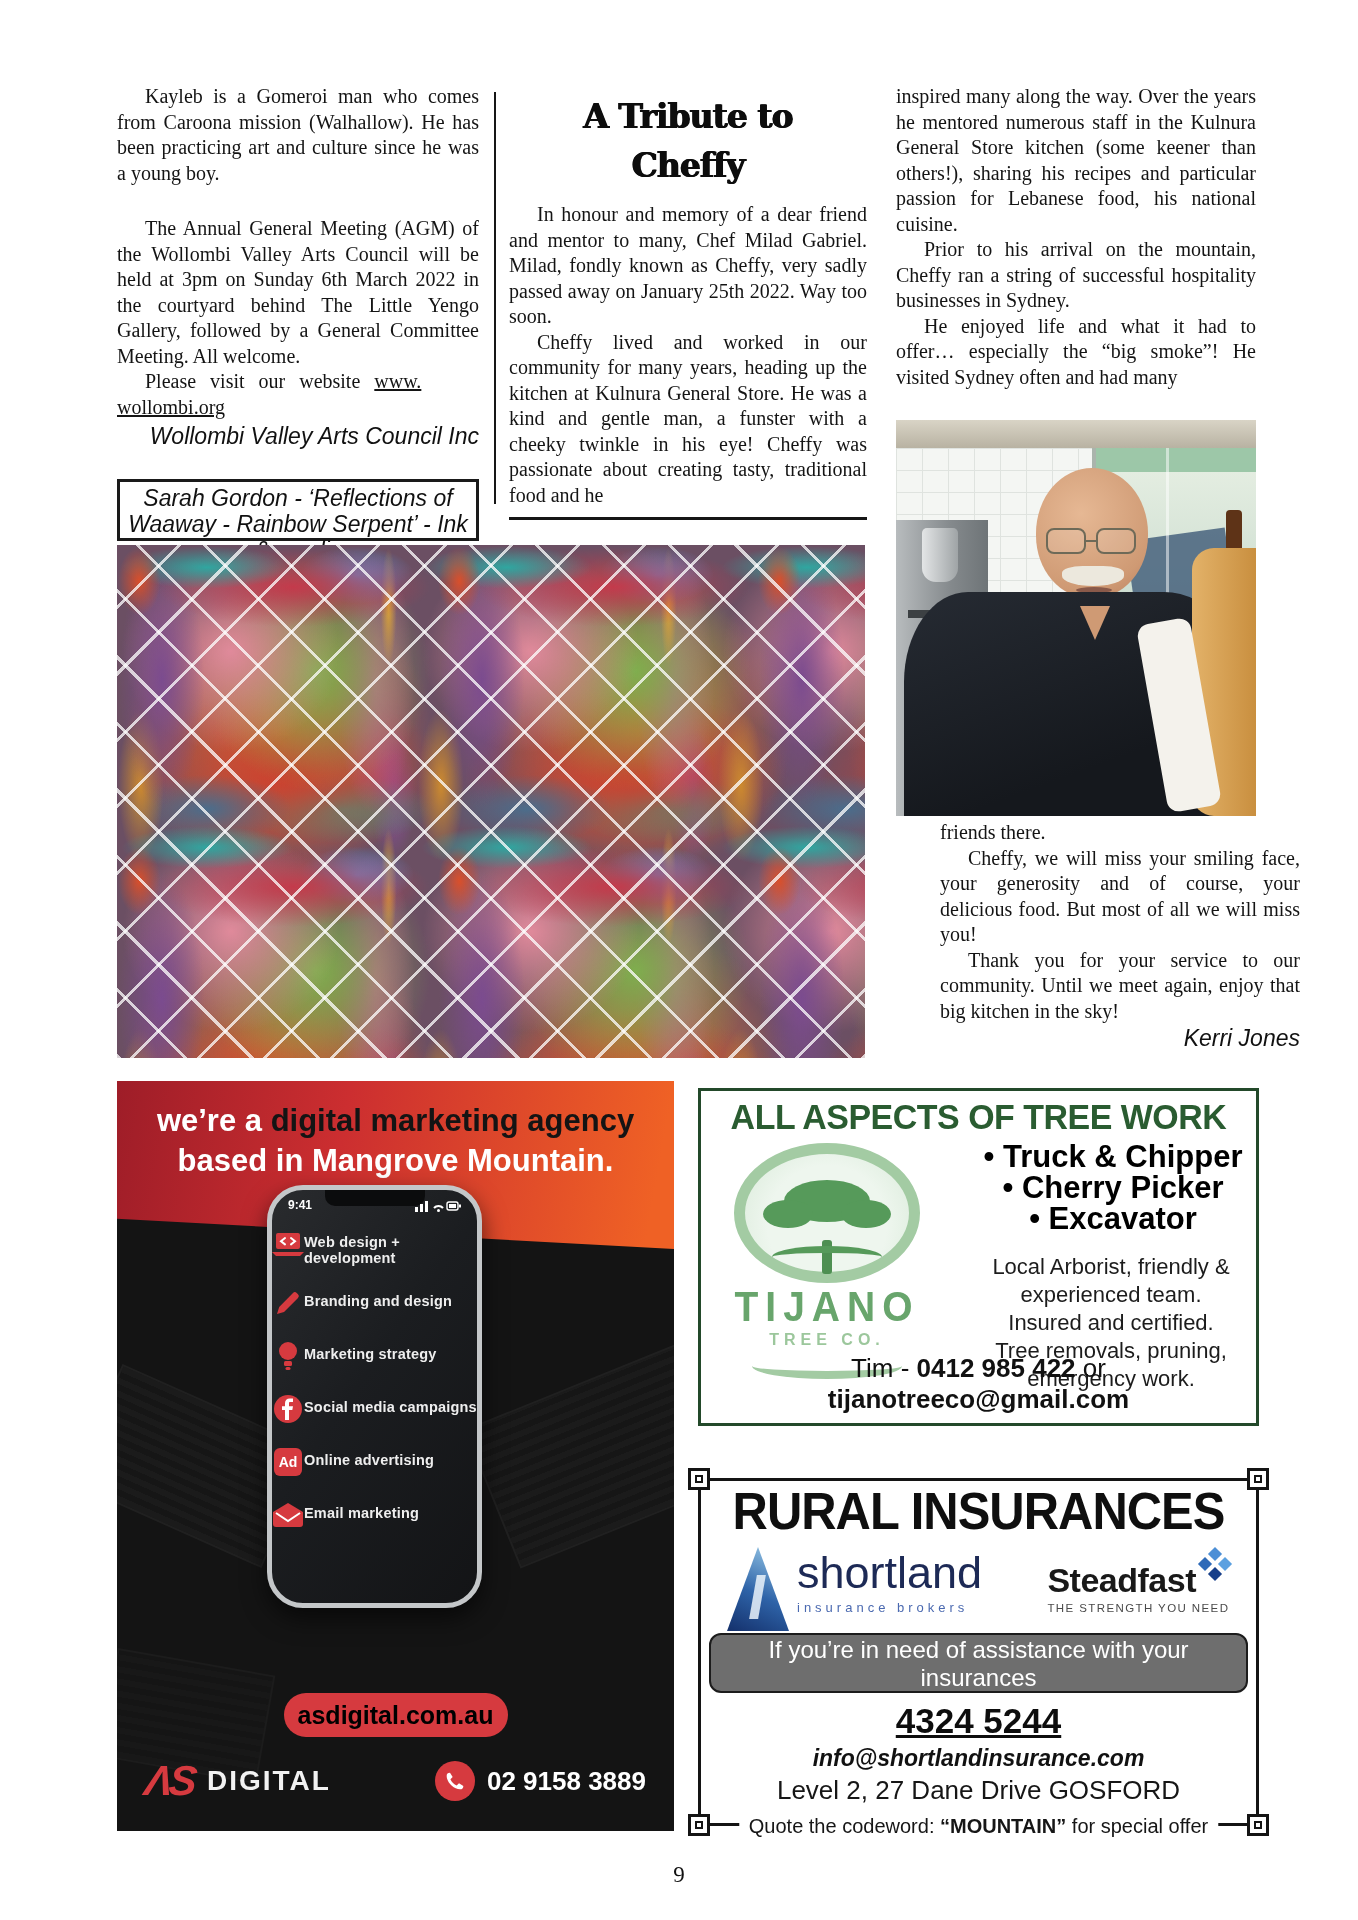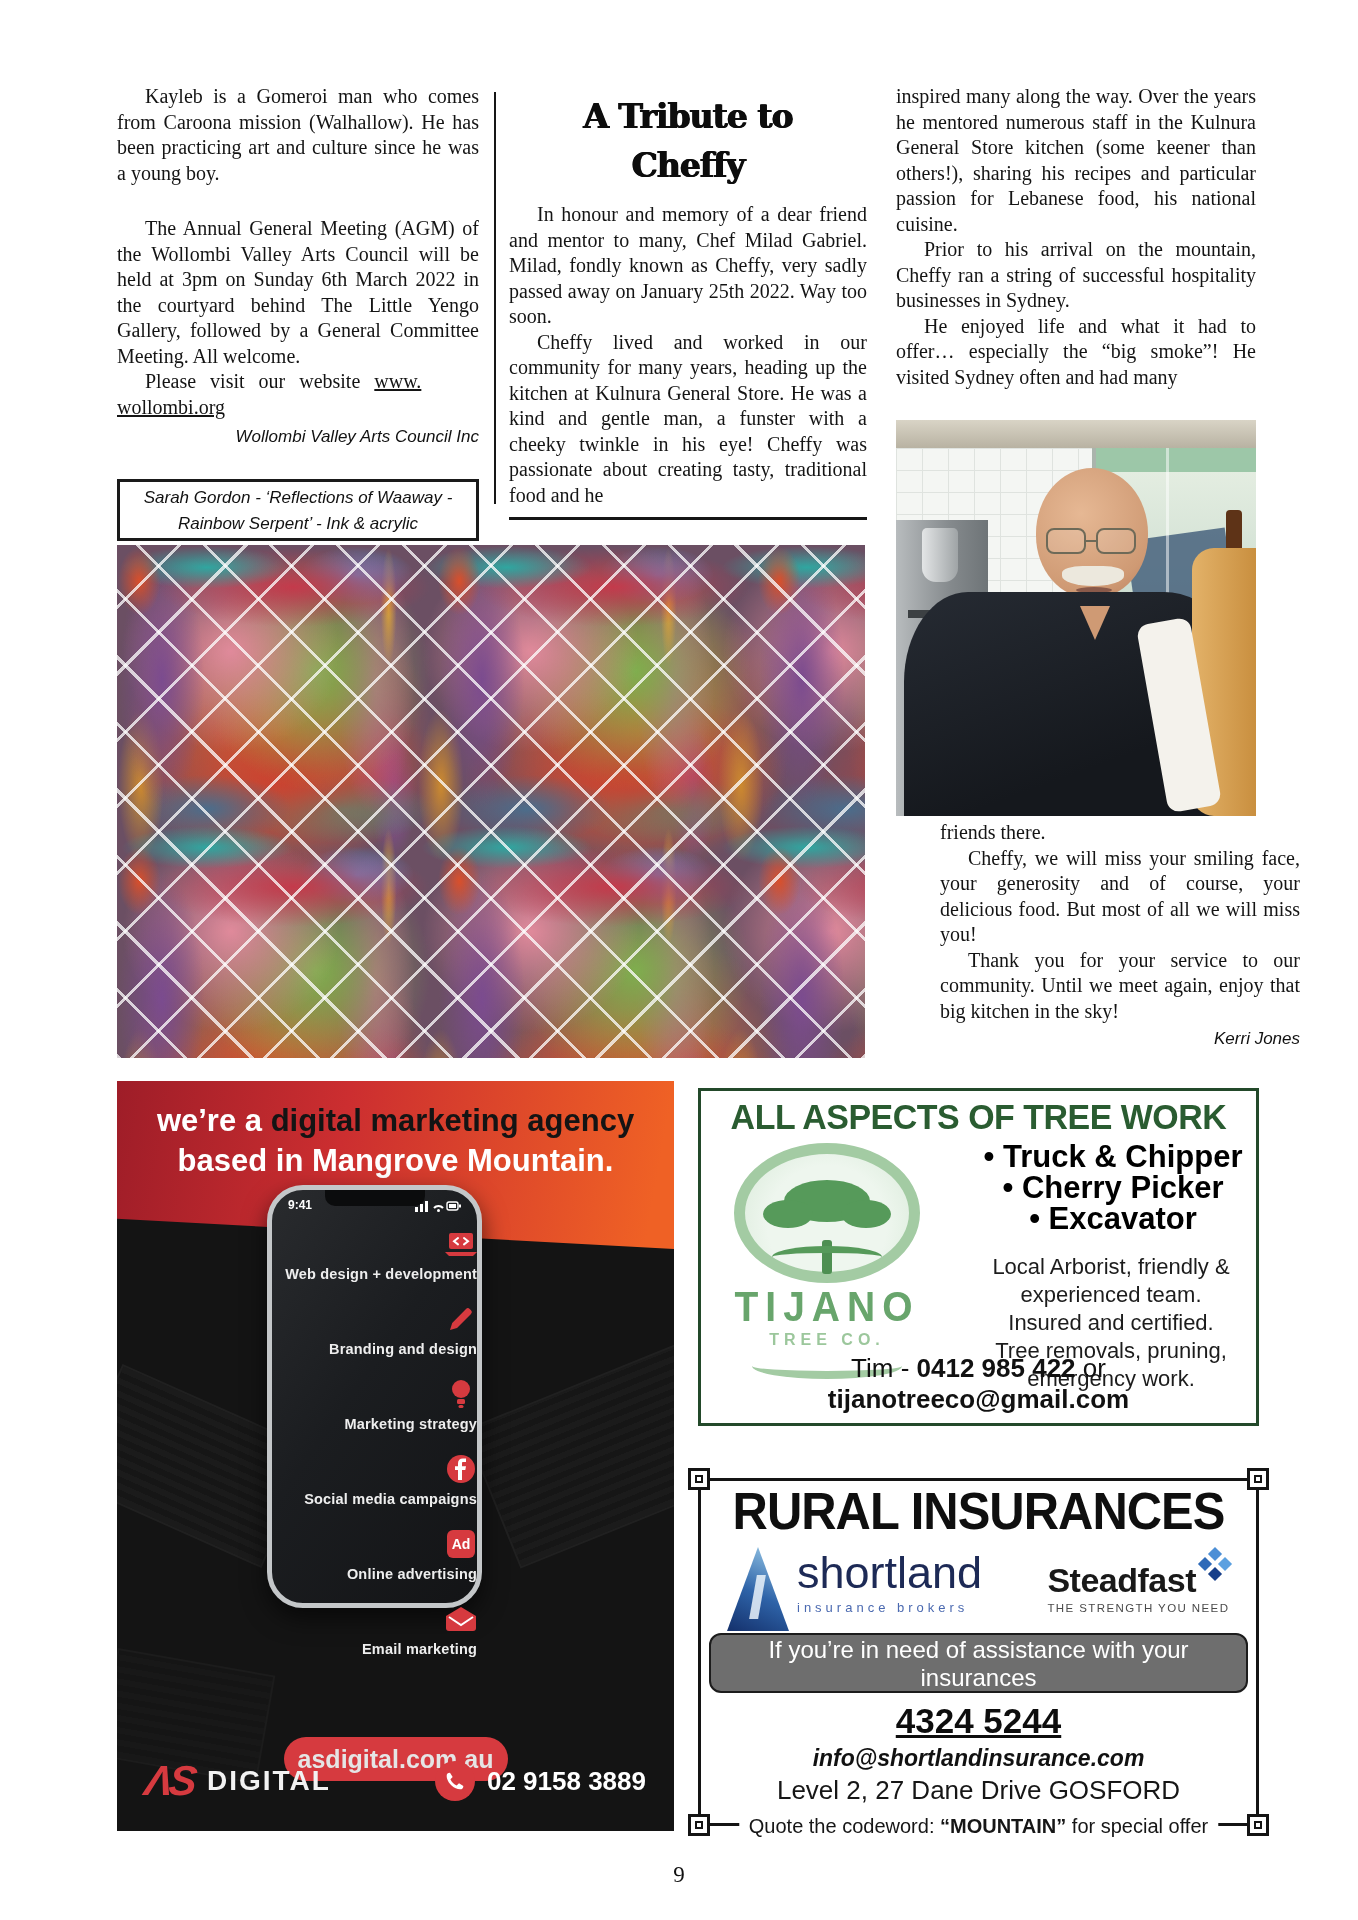--- a/index.html
+++ b/index.html
@@ -18,21 +18,21 @@
   .visit { word-spacing:9px; }
   .visit .one-word { word-spacing:normal; }
   #col-divider { left:494px; top:92px; width:2px; height:412px; background:#161616; }
   #mid-rule { left:509px; top:517px; width:358px; height:3px; background:#161616; }
   .tribute-title {
     font-family:"DejaVu Serif", serif; font-weight:bold; text-align:center;
     font-size:33px; line-height:49px; color:#0d0d0d; letter-spacing:-1px;
     text-shadow:0.6px 0 0 #0d0d0d, -0.6px 0 0 #0d0d0d;
     margin-bottom:12px;
   }
-  .ital-sans { font-family:"Liberation Sans", sans-serif; font-style:italic; font-size:17px; color:#111; }
+  .ital-sans { font-family:"Liberation Sans", sans-serif; font-style:italic; font-size:23px; color:#111; }
   .attribution { text-align:right; margin-top:4px; }
   .byline { text-align:right; margin-top:2px; }
   #caption-box {
     left:117px; top:479px; width:362px; height:62px;
     border:3px solid #1a1a1a; text-align:center; line-height:26px;
     padding-top:3px; background:#fff;
   }
   
   #artwork {
     left:117px; top:545px; width:748px; height:513px; overflow:hidden;
@@ -73,28 +73,28 @@
     background:repeating-linear-gradient(0deg,#222 0 6px,#191919 6px 12px); }
   #phone { position:absolute; left:150px; top:104px; width:215px; height:423px;
     border:5px solid #c4c7c9; border-radius:36px;
     background:linear-gradient(125deg,#292b2e 0%,#1b1d20 45%,#131416 100%);
     box-shadow:0 10px 24px rgba(0,0,0,.6); }
   #phone-notch { position:absolute; left:50%; top:0; transform:translateX(-50%);
     width:100px; height:16px; background:#0b0c0d; border-radius:0 0 10px 10px; }
   #phone-status { position:absolute; top:8px; left:0; width:100%; padding:0 16px;
     display:flex; justify-content:space-between; align-items:center; color:#fff;
     font-size:12px; font-weight:bold; }
-  .svc { display:flex; flex-direction:column; align-items:flex-end; margin-bottom:21px; }
+  .svc { display:flex; align-items:flex-start; margin-bottom:21px; }
   .svc-label { color:#eeeeee; font-size:14.5px; font-weight:bold; margin-top:6px; letter-spacing:.2px; }
   .svc-icon { width:32px; height:32px; display:flex; align-items:center; justify-content:center; }
   #svc-list { position:absolute; top:38px; left:0; width:100%; }
   .ad-box { width:28px; height:28px; background:#d63a3f; border-radius:6px; color:#fff;
     font-weight:bold; font-size:14px; display:flex; align-items:center; justify-content:center; }
-  #as-pill { position:absolute; left:50%; transform:translateX(-50%); top:656px;
-    width:224px; height:44px; border-radius:22px; background:#d63a3f; color:#e5e5e5;
+  #as-pill { position:absolute; left:50%; transform:translateX(-50%); top:612px;
+    width:224px; height:44px; border-radius:22px; background:#d63a3f; color:#000000;
     font-weight:bold; font-size:25px; display:flex; align-items:center; justify-content:center; }
   #as-bottom { position:absolute; top:676px; left:0; width:100%; padding:0 28px;
     display:flex; align-items:center; justify-content:space-between; }
   #as-symbol { font-size:42px; font-weight:bold; font-style:italic; color:#d63a3f;
     letter-spacing:-4px; transform:skewX(-6deg); }
   #as-wordmark { color:#f2f2f2; font-weight:bold; font-size:28px; letter-spacing:2px; margin-left:14px; }
   #as-phone-circle { width:40px; height:40px; border-radius:50%; background:#d63a3f;
     display:flex; align-items:center; justify-content:center; margin-right:12px; }
   #as-phone-number { color:#fff; font-weight:bold; font-size:26px; }
   

